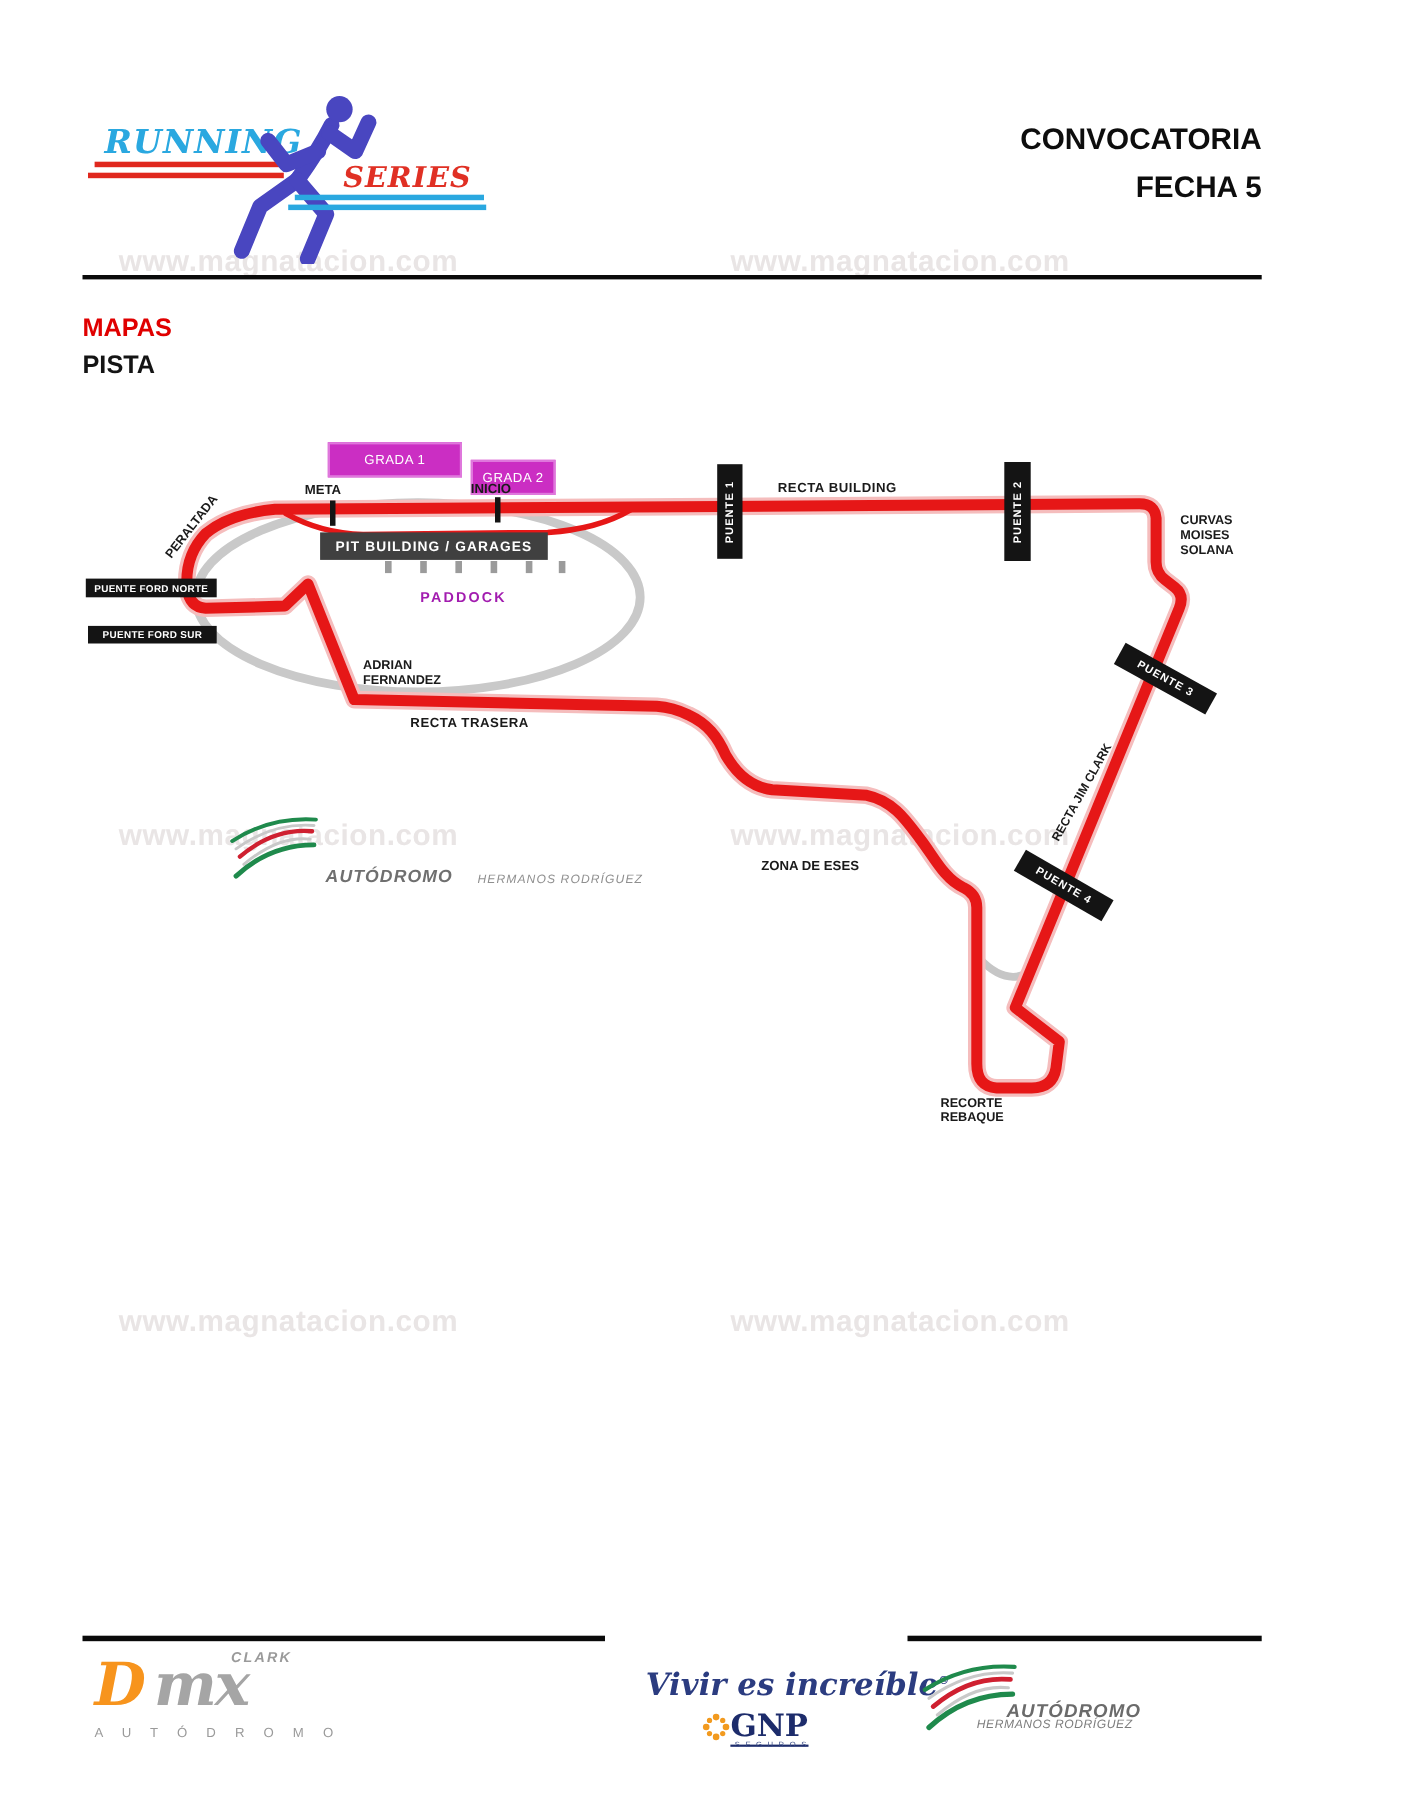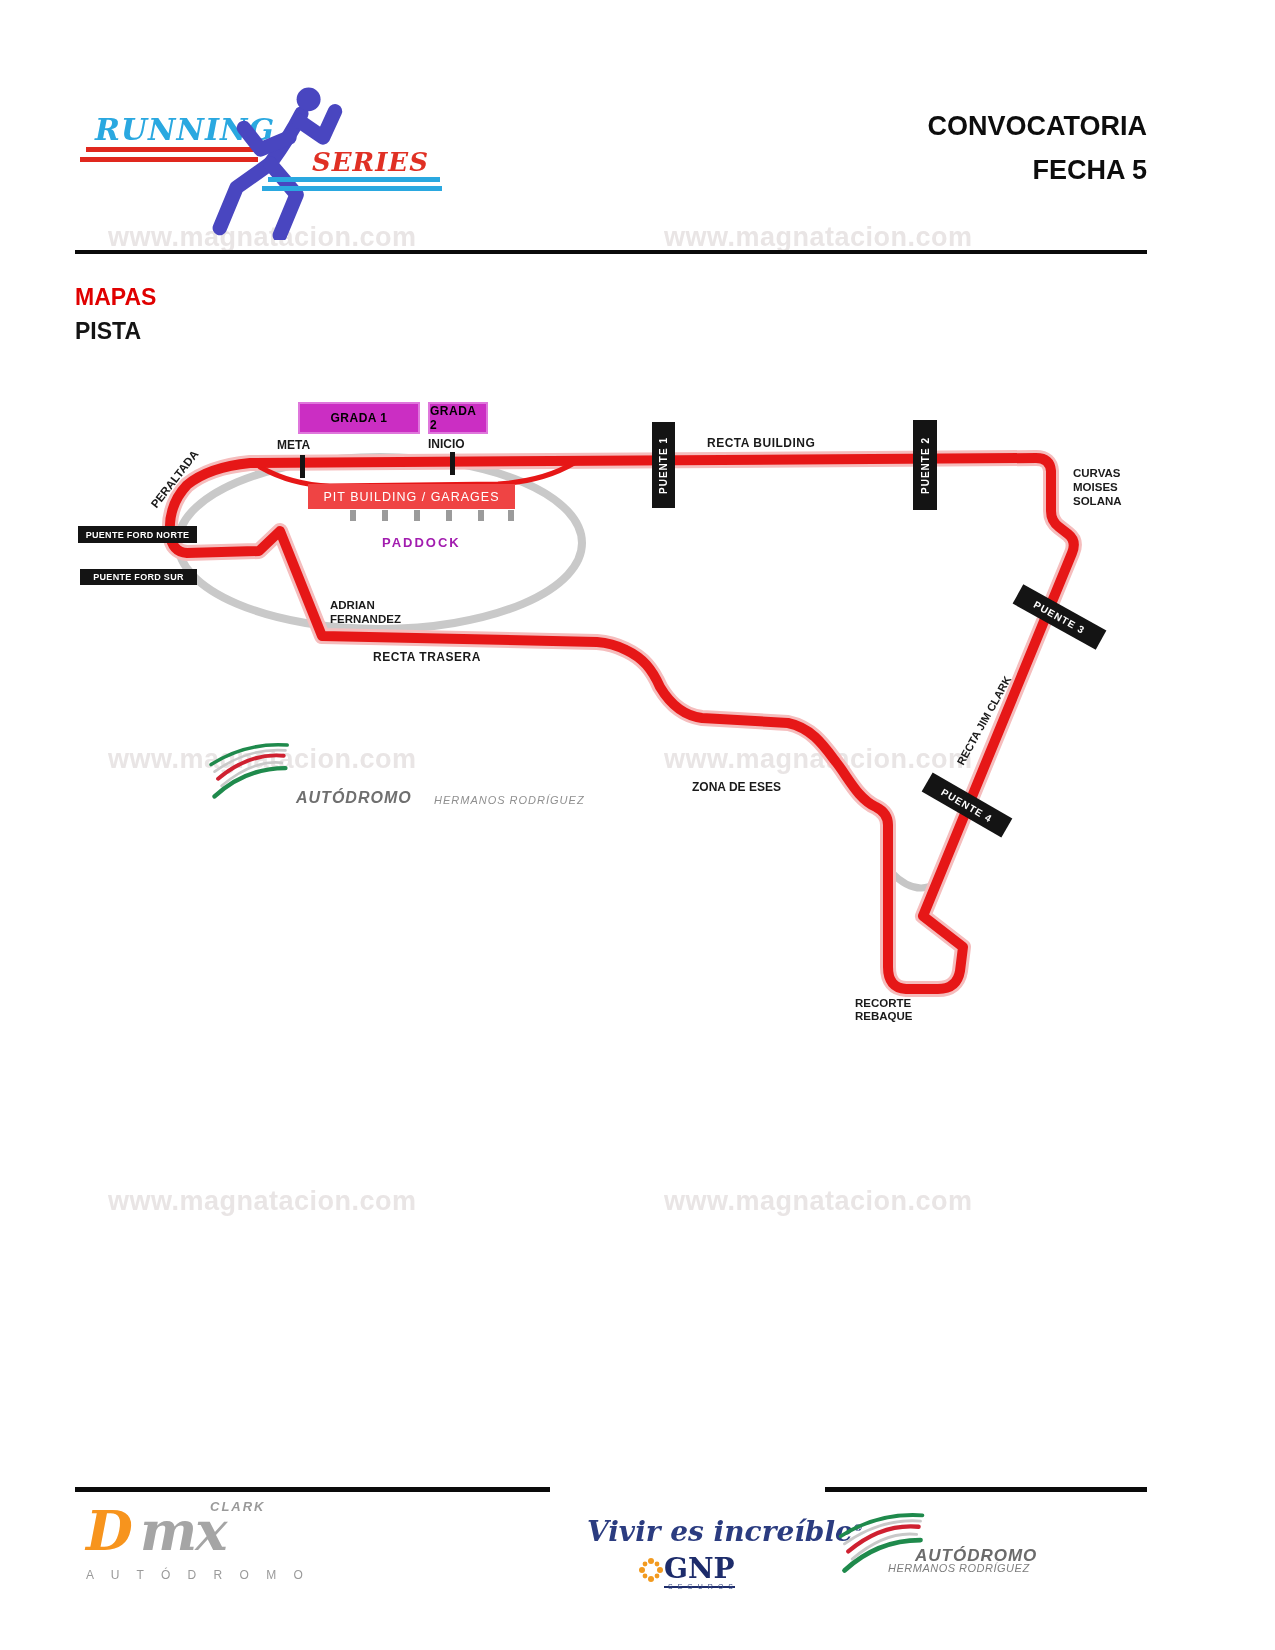--- a/index.html
+++ b/index.html
@@ -17,25 +17,25 @@
   .logo-series{position:absolute;left:312px;top:147px;color:#e03024;font-family:"DejaVu Serif",serif;
                font-style:italic;font-weight:700;font-size:26px;letter-spacing:1px;}
   .stripe{position:absolute;height:5px;}
   .stripe.red{background:#e0281e;}
   .stripe.cyan{background:#2aa8e0;}
   
   .sec-mapas{position:absolute;left:75px;top:284px;color:#e00000;font-weight:700;font-size:23px;}
   .sec-pista{position:absolute;left:75px;top:318px;color:#141414;font-weight:700;font-size:23px;text-align:right;}
   
   .lbl{position:absolute;font-weight:700;color:#1a1a1a;white-space:nowrap;}
-  .grada{position:absolute;background:#cb2ec3;border:2px solid #df77dc;color:#000000;
-         display:flex;align-items:center;justify-content:center;font-weight:700;font-size:12px;
+  .grada{position:absolute;background:#cb2ec3;border:2px solid #df77dc;color:#ffffff;
+         display:flex;align-items:center;justify-content:center;font-weight:400;font-size:12px;
          letter-spacing:.5px;box-sizing:border-box;}
-  .pitbox{position:absolute;left:308px;top:484px;width:207px;height:25px;background:#ef4444;
-          color:#fff;display:flex;align-items:center;justify-content:center;font-weight:400;
+  .pitbox{position:absolute;left:291px;top:484px;width:207px;height:25px;background:#404040;
+          color:#fff;display:flex;align-items:center;justify-content:center;font-weight:700;
           font-size:12.5px;letter-spacing:1px;}
   .gtick{position:absolute;top:510px;width:6px;height:11px;background:#9b9b9b;}
   .bridge{position:absolute;background:#141414;color:#fff;display:flex;align-items:center;
           justify-content:center;font-weight:700;}
   .bridge.vert span{transform:rotate(-90deg);white-space:nowrap;font-size:10px;letter-spacing:1px;}
   .bridge.diag{font-size:10px;letter-spacing:1px;}
   .fordbox{position:absolute;background:#141414;color:#fff;display:flex;align-items:center;
            justify-content:center;font-weight:700;font-size:9px;letter-spacing:.3px;}
   .paddock{position:absolute;left:382px;top:535px;color:#a21caf;font-weight:700;font-size:13px;
            letter-spacing:2px;}
@@ -124,21 +124,21 @@
                Q888,988 888,967 L888,825 Q888,813 876,807 C858,799 848,777 836,762
                C824,746 812,728 788,723 L702,718 C678,715 666,697 660,687 C652,669 643,658 626,650
                Q612,643 597,642 L322,636 L280,531 L259,551 L187,553 Q172,552 170,534
                Q168,505 187,485 Q209,467 250,463 Z" fill="none" stroke="#e61717" stroke-width="10" stroke-linejoin="round"></path>
 
       <rect x="300" y="455" width="5" height="23" fill="#141414"></rect>
       <rect x="450" y="452" width="5" height="23" fill="#141414"></rect>
     </svg>
 
     <div class="grada" style="left:298px;top:402px;width:122px;height:32px;">GRADA 1</div>
-    <div class="grada" style="left:428px;top:402px;width:60px;height:32px;">GRADA 2</div>
+    <div class="grada" style="left:428px;top:418px;width:77px;height:32px;">GRADA 2</div>
 
     <div class="lbl" style="left:277px;top:438px;font-size:12px;">META</div>
     <div class="lbl" style="left:428px;top:437px;font-size:12px;">INICIO</div>
 
     <div class="lbl" style="left:158px;top:498px;font-size:11.5px;transform:rotate(-52deg);transform-origin:left bottom;">PERALTADA</div>
 
     <div class="pitbox">PIT BUILDING / GARAGES</div>
     <div class="gtick" style="left:350px;"></div>
     <div class="gtick" style="left:382px;"></div>
     <div class="gtick" style="left:414px;"></div>

